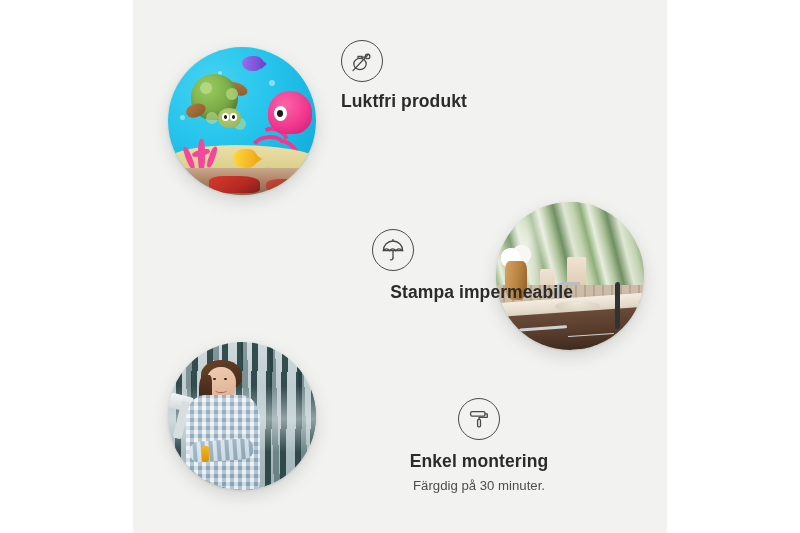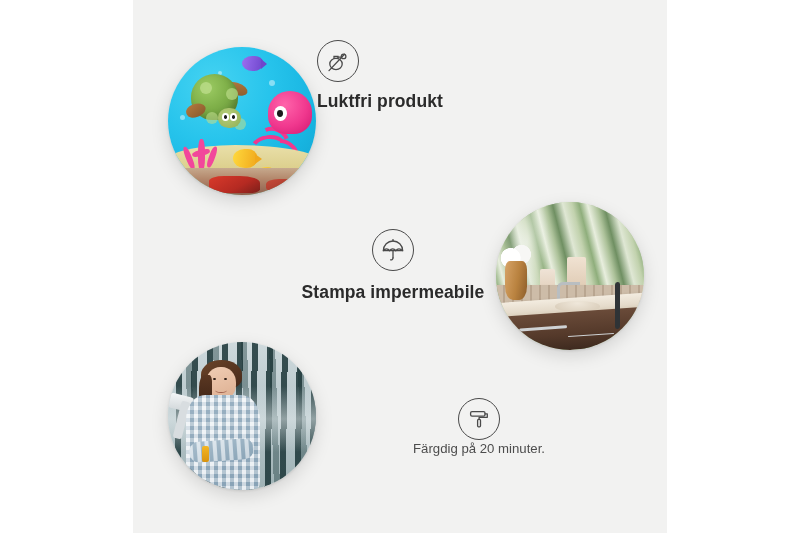--- a/index.html
+++ b/index.html
@@ -270,23 +270,23 @@
   .icon-circle svg{display:block;}
   .f-title{
     font-size:17.5px;font-weight:700;color:#2b2b2b;
     margin:9px 0 5px 0;letter-spacing:.1px;
   }
   .f-desc{
     font-size:13.2px;line-height:1.42;color:#4d4d4d;
   }
 
   
-  .feature-odourless{left:184px;top:40px;width:300px;text-align:left;}
-  
-  .feature-waterproof{left:80px;top:229px;width:360px;text-align:center;}
+  .feature-odourless{left:208px;top:40px;width:300px;text-align:left;}
+  
+  .feature-waterproof{left:80px;top:229px;width:360px;text-align:right;}
   .feature-waterproof .icon-circle{margin:0 auto;}
   .feature-waterproof .f-title{margin-top:11px;}
   
   .feature-mounting{left:196px;top:398px;width:300px;text-align:center;}
   .feature-mounting .icon-circle{margin:0 auto;}
   .feature-mounting .f-title{margin-top:11px;}
 </style>
 </head>
 <body>
 
@@ -386,17 +386,18 @@
     </div>
 
     <div class="feature feature-mounting">
       <div class="icon-circle">
         <svg width="26" height="26" viewBox="0 0 26 26" fill="none" stroke="#4a4a4a" stroke-width="1.3" stroke-linecap="round" stroke-linejoin="round">
           <rect x="4.6" y="5.6" width="14.4" height="4.6" rx="1.4"></rect>
           <path d="M19 7.9h2.3v3.4h-8.2v2.1"></path>
           <rect x="11.6" y="13.4" width="2.9" height="7.4" rx="1"></rect>
         </svg>
       </div>
-      <div class="f-desc">Färgdig på 20 minuter.</div>
+      <div class="f-title">Enkel montering</div>
+      <div class="f-desc">Färgdig på 30 minuter.</div>
     </div>
 
   </div>
 </div>
 
 </body></html>

